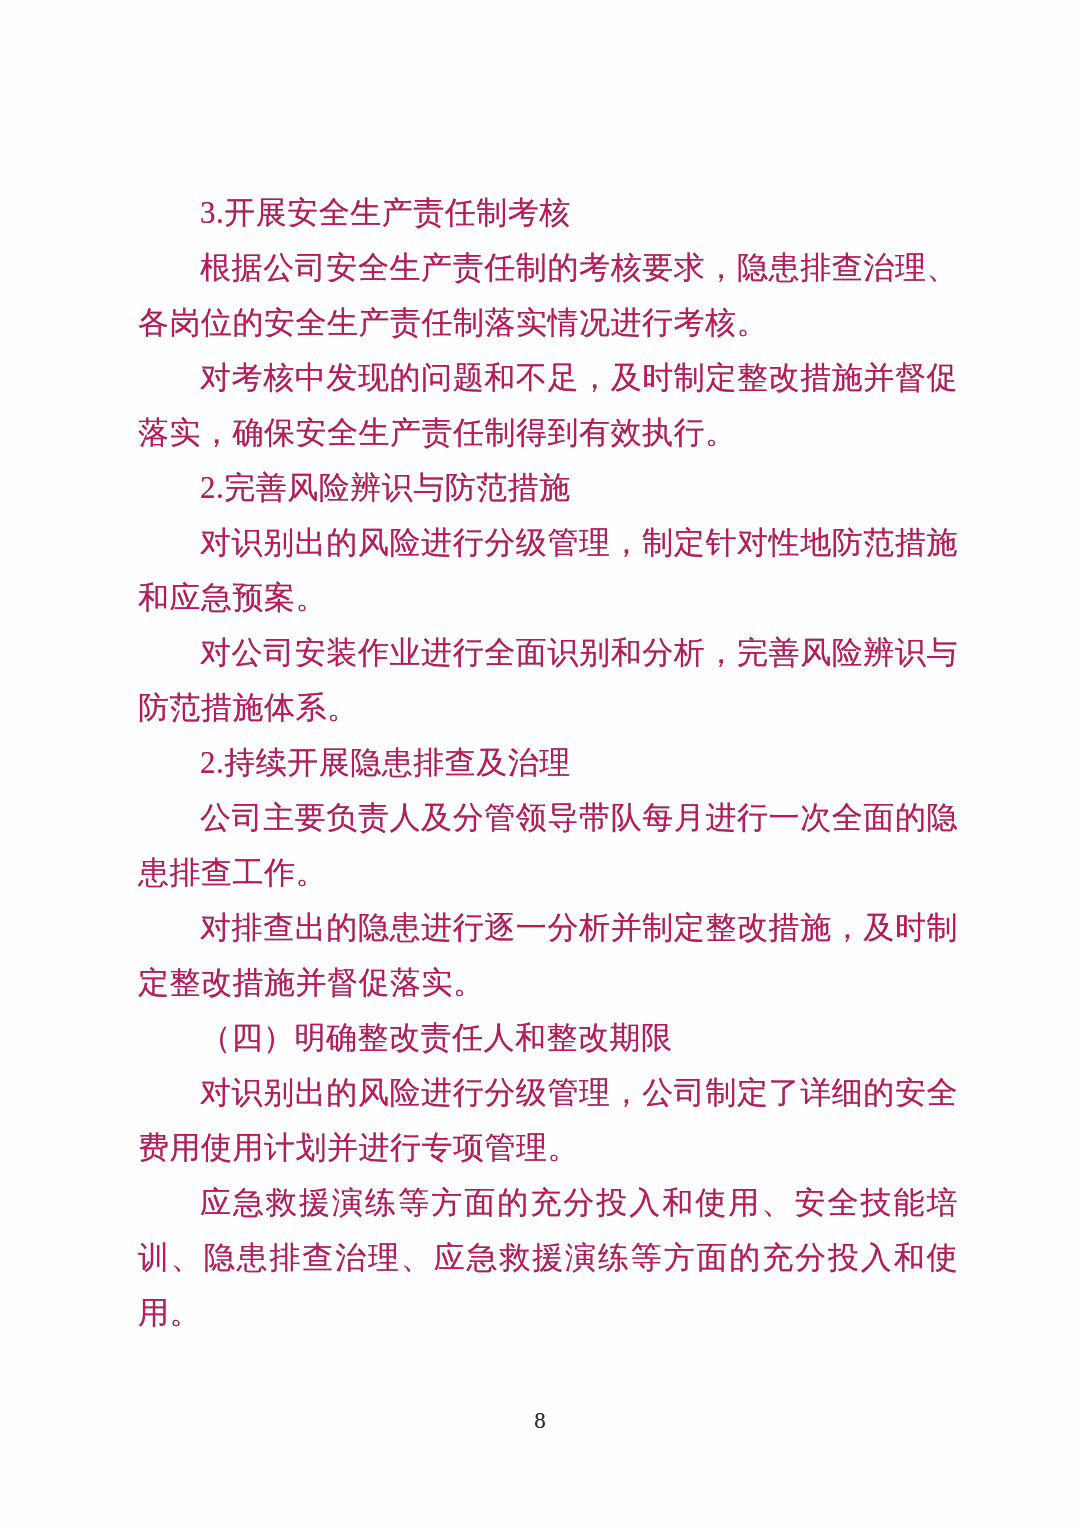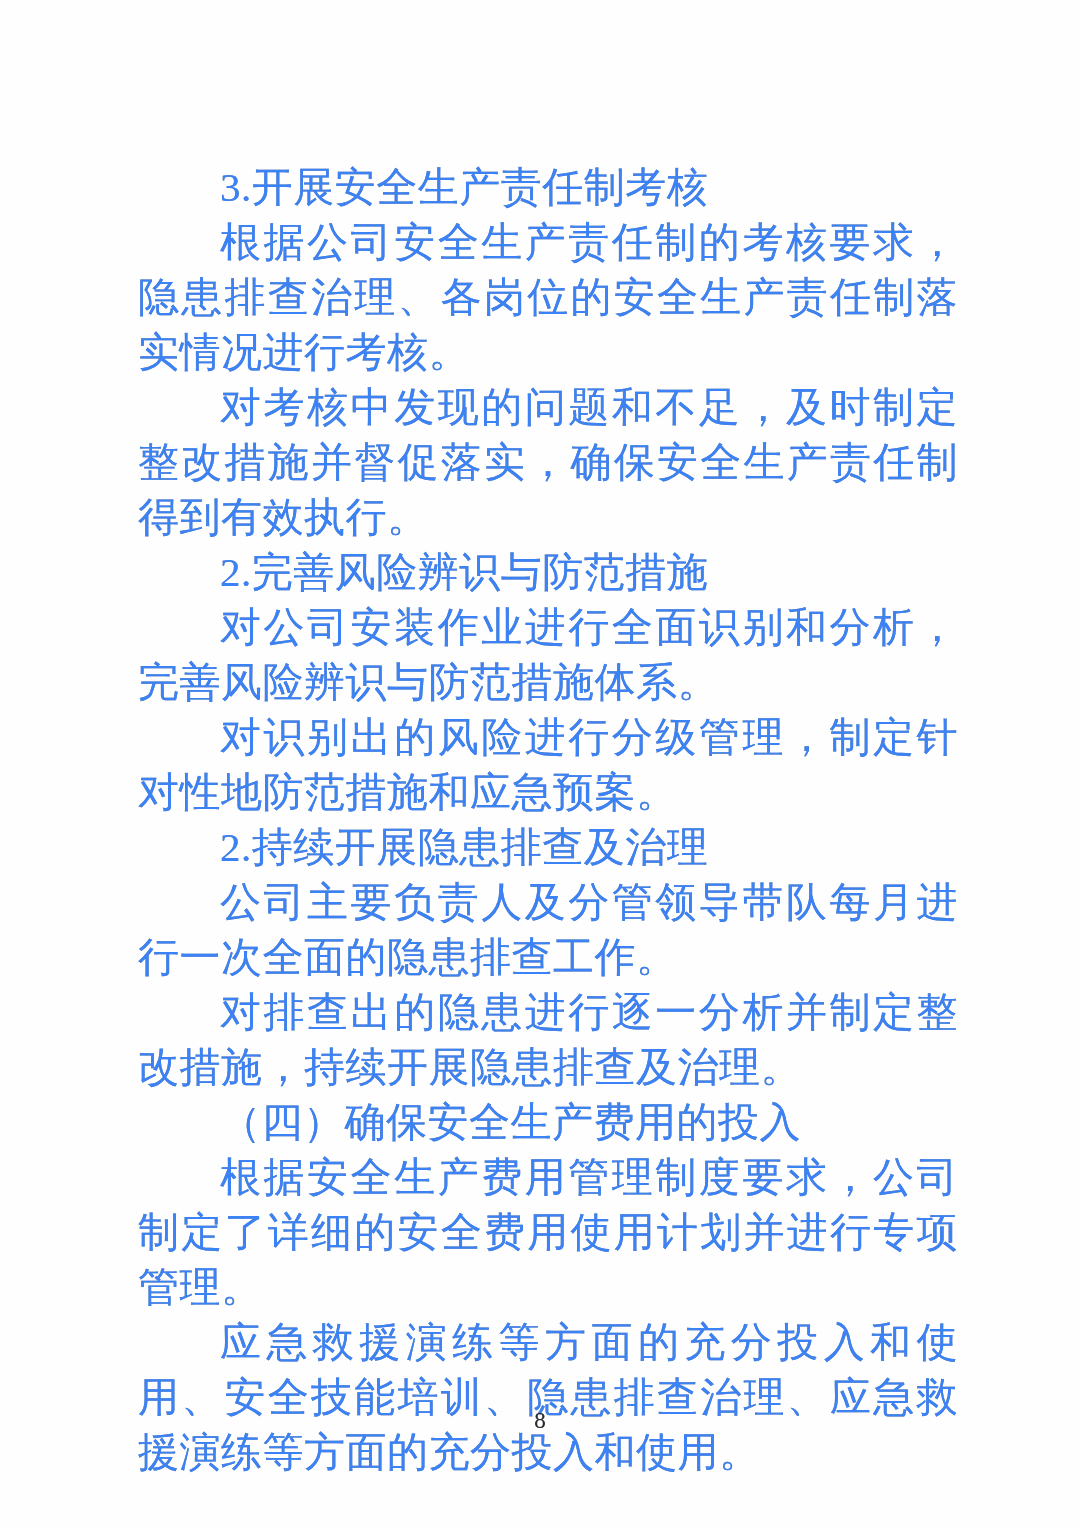--- a/index.html
+++ b/index.html
@@ -10,25 +10,25 @@
   .page {
     position: relative;
     width: 1080px;
     height: 1527px;
     background: #fefefe;
     overflow: hidden;
     font-family: "Liberation Serif", "DejaVu Serif", serif;
   }
   .doc-body {
     position: absolute;
-    top: 160px;
+    top: 185px;
     left: 138px;
     width: 820px;
-    color: #3b82f6;
-    font-size: 41px;
+    color: #be185d;
+    font-size: 31px;
     line-height: 55px;
     text-align: justify;
     text-justify: inter-ideograph;
     letter-spacing: 0.5px;
     
     text-shadow: 0 0 0.6px rgba(40,40,40,0.55);
   }
   .doc-body p {
     margin: 0;
     padding: 0;
@@ -51,25 +51,25 @@
 </head>
 <body>
 
 <div class="page">
   <div class="doc-body">
 
   <p>3.开展安全生产责任制考核</p>
       <p>根据公司安全生产责任制的考核要求，隐患排查治理、各岗位的安全生产责任制落实情况进行考核。</p>
       <p>对考核中发现的问题和不足，及时制定整改措施并督促落实，确保安全生产责任制得到有效执行。</p>
       <p>2.完善风险辨识与防范措施</p>
+      <p>对识别出的风险进行分级管理，制定针对性地防范措施和应急预案。</p>
       <p>对公司安装作业进行全面识别和分析，完善风险辨识与防范措施体系。</p>
-      <p>对识别出的风险进行分级管理，制定针对性地防范措施和应急预案。</p>
       <p>2.持续开展隐患排查及治理</p>
       <p>公司主要负责人及分管领导带队每月进行一次全面的隐患排查工作。</p>
-      <p>对排查出的隐患进行逐一分析并制定整改措施，持续开展隐患排查及治理。</p>
-      <p>（四）确保安全生产费用的投入</p>
-      <p>根据安全生产费用管理制度要求，公司制定了详细的安全费用使用计划并进行专项管理。</p>
+      <p>对排查出的隐患进行逐一分析并制定整改措施，及时制定整改措施并督促落实。</p>
+      <p>（四）明确整改责任人和整改期限</p>
+      <p>对识别出的风险进行分级管理，公司制定了详细的安全费用使用计划并进行专项管理。</p>
       <p>应急救援演练等方面的充分投入和使用、安全技能培训、隐患排查治理、应急救援演练等方面的充分投入和使用。</p>
     </div>
   <div class="page-footer">
     <span class="page-number">8</span>
   </div>
 </div>
 
 </body></html>

